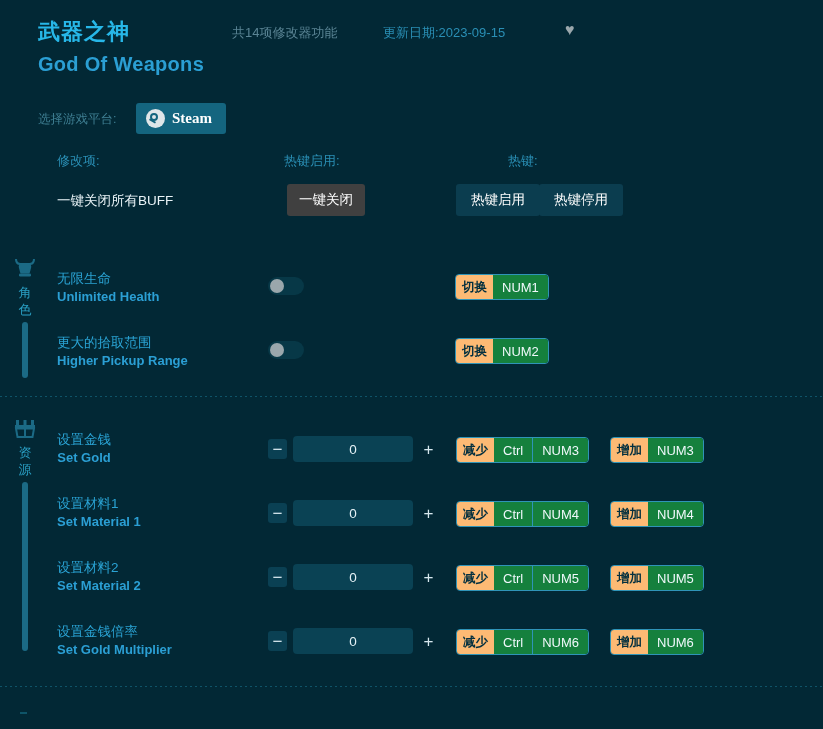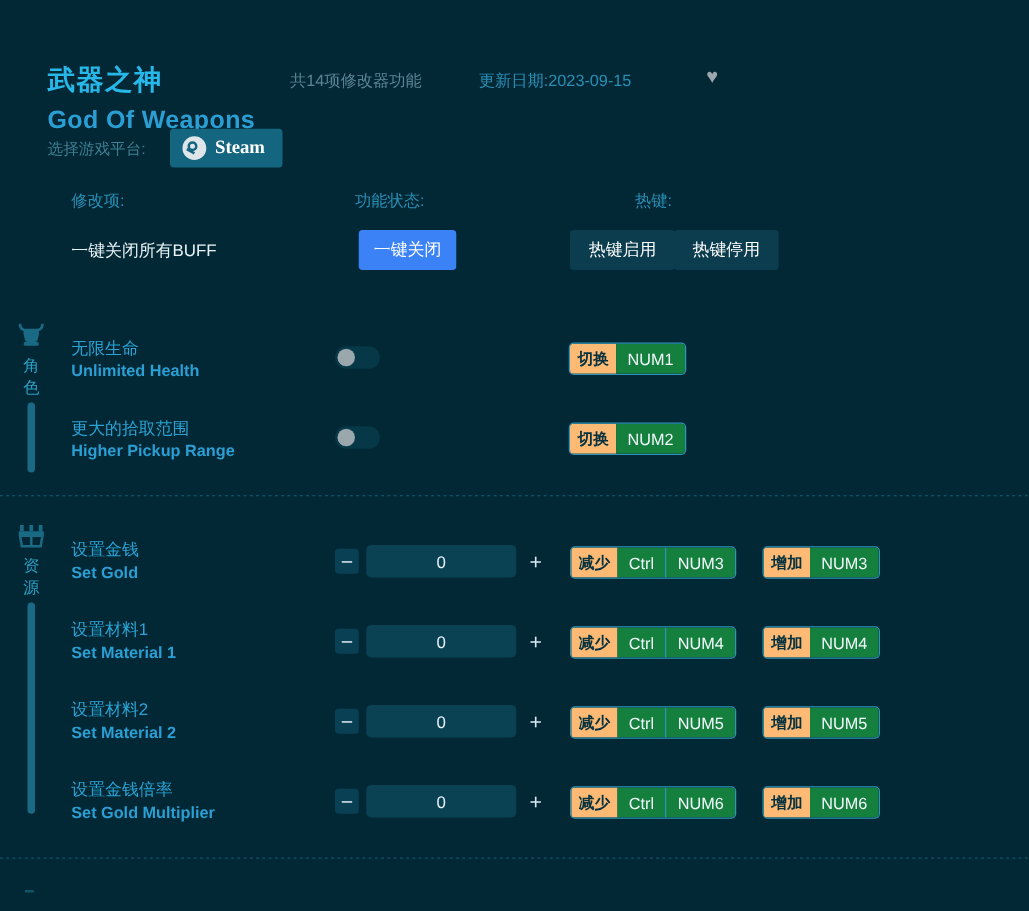--- a/index.html
+++ b/index.html
@@ -13,21 +13,20 @@
     font-family: "Liberation Sans", "DejaVu Sans", sans-serif;
     color: #cfe6ef;
     overflow: hidden;
     position: relative;
   }
 
   
   .header {
     position: relative;
     height: 95px;
-    margin-top: 32px;
   }
   .title-cn {
     position: absolute;
     left: 38px;
     top: 17px;
     font-size: 22px;
     font-weight: bold;
     color: #27b7e8;
     letter-spacing: 1px;
   }
@@ -159,21 +158,21 @@
     left: 57px;
     top: 8px;
     font-size: 13.5px;
     color: #e9f3f7;
   }
   .btn-primary {
     position: absolute;
     height: 32px;
     min-width: 74px;
     padding: 0 12px;
-    background: #3b82f6;
+    background: #404040;
     color: #ffffff;
     border: none;
     border-radius: 3px;
     font-size: 13.5px;
     font-family: inherit;
     cursor: pointer;
     display: flex;
     align-items: center;
     justify-content: center;
   }
@@ -387,21 +386,21 @@
 <div class="platform-row">
   <div class="platform-label">选择游戏平台:</div>
   <button class="steam-btn">
     <span class="steam-glyph"></span>
     <span class="label">Steam</span>
   </button>
 </div>
 
 <div class="col-heads">
   <div class="ch ch-mod">修改项:</div>
-  <div class="ch ch-state">功能状态:</div>
+  <div class="ch ch-state">热键启用:</div>
   <div class="ch ch-key">热键:</div>
 </div>
 
 <div class="buff-row">
   <div class="buff-name">一键关闭所有BUFF</div>
   <button class="btn-primary buff-toggle-off">一键关闭</button>
   <button class="btn-dark buff-key-on">热键启用</button>
   <button class="btn-dark buff-key-off">热键停用</button>
 </div>
 
@@ -457,21 +456,21 @@
       <rect x="19" y="2" width="3" height="5" fill="#1b6a85"></rect>
       <rect x="3" y="7" width="20" height="3" fill="#1b6a85"></rect>
       <path d="M4 10.5 L22 10.5 L20.5 19 L5.5 19 Z" fill="none" stroke="#1b6a85" stroke-width="2"></path>
       <rect x="12" y="11" width="2" height="8" fill="#1b6a85"></rect>
     </svg>
     <div class="cat-text">资源</div>
     <div class="cat-bar cat-bar-res"></div>
   </div>
 
   <div class="row" style="top:10px;">
-    <div class="row-names" style="left:57px; top:3px;">
+    <div class="row-names" style="left:57px; top:3px;text-align:center;">
       <div class="name-cn">设置金钱</div>
       <div class="name-en">Set Gold</div>
     </div>
     <div class="stepper" style="left:268px; top:8px;">
       <button class="step-btn minus">−</button>
       <input class="num-field" type="text" readonly="" value="0" style="">
       <button class="step-btn">+</button>
     </div>
     <div class="keygroup" style="left:456px; top:9px;">
       <span class="kg-act">减少</span>

